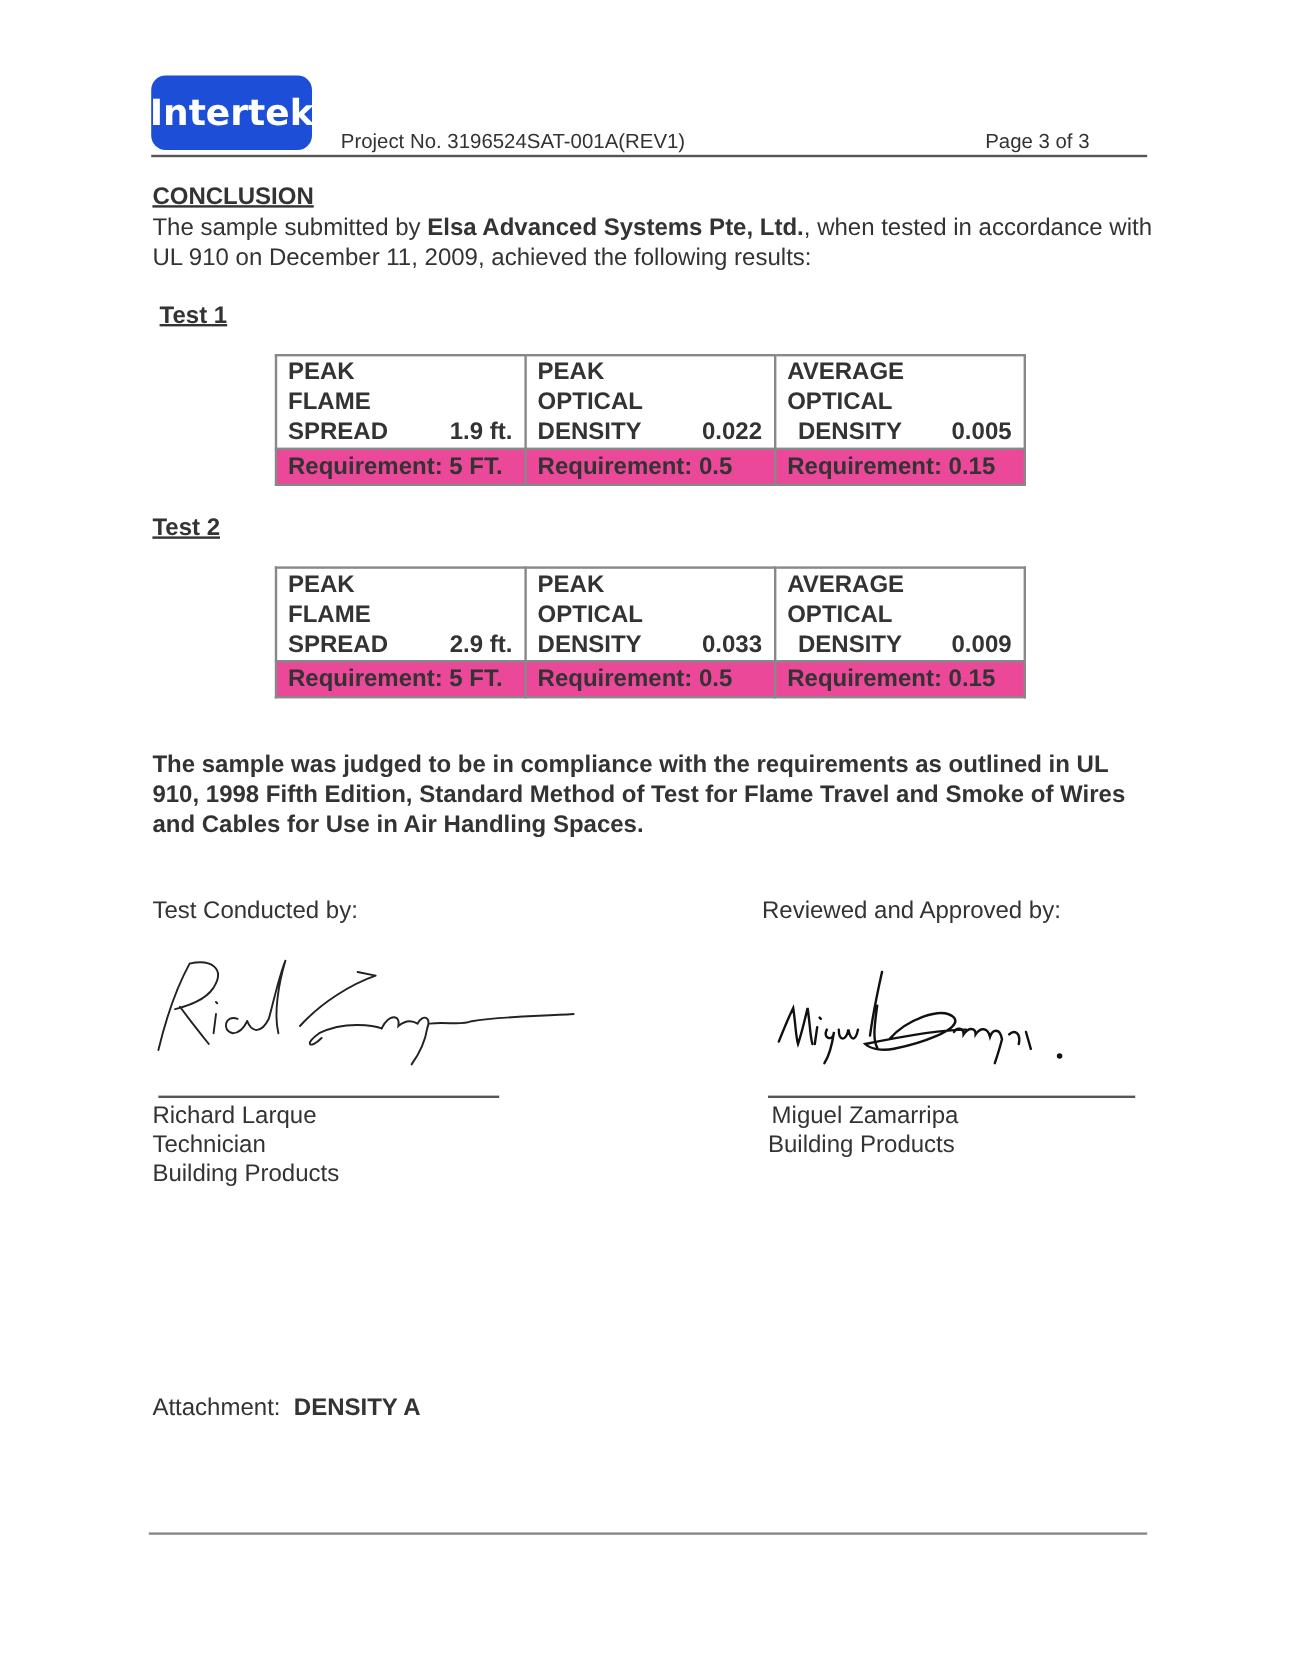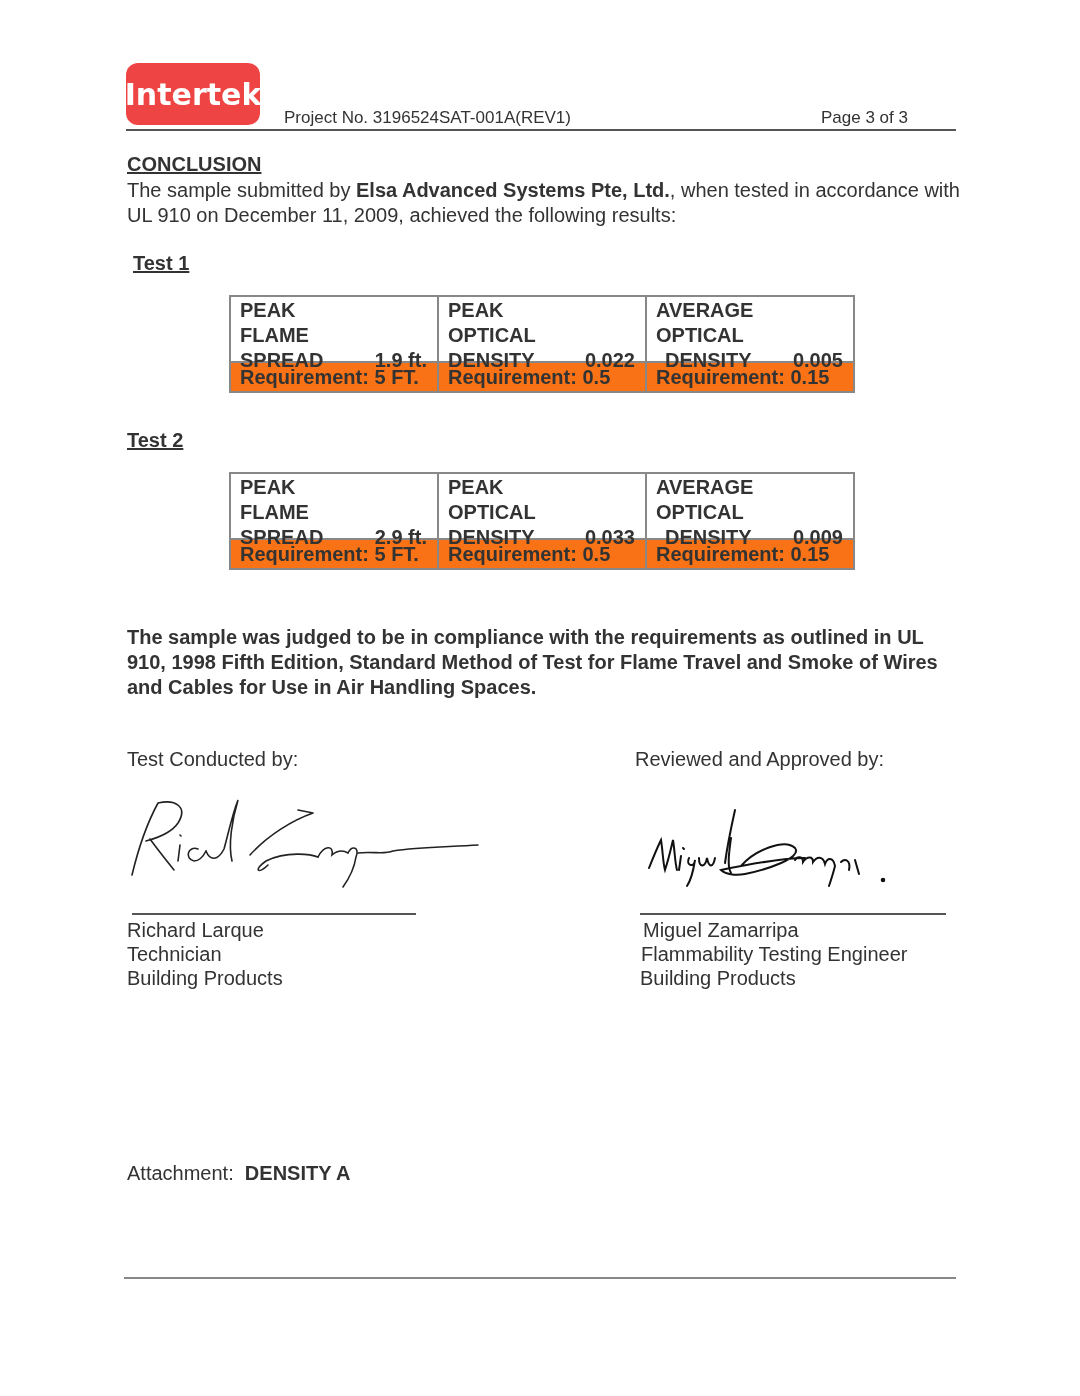--- a/index.html
+++ b/index.html
@@ -3,49 +3,49 @@
 <meta charset="utf-8">
 <style>
   html, body { margin: 0; padding: 0; background: #ffffff; }
   body {
     width: 1080px; height: 1396px; position: relative; overflow: hidden;
     font-family: "Liberation Sans", sans-serif; color: #2b2b2b;
   }
   .abs { position: absolute; }
   .logo {
     left: 126px; top: 63px; width: 134px; height: 62px;
-    background: #ef4444; border-radius: 12px;
+    background: #1d4ed8; border-radius: 12px;
     color: #ffffff; font-size: 30px; font-weight: bold;
     display: flex; align-items: center; justify-content: center;
     letter-spacing: 0px; font-family: "DejaVu Sans", sans-serif;
   }
   .header-rule { left: 126px; top: 129px; width: 830px; height: 2px; background: #555; }
   .project-no { left: 284px; top: 108px; font-size: 17px; color: #333; }
   .page-no { left: 821px; top: 108px; font-size: 17px; color: #333; }
 
   .conclusion-title { left: 127px; top: 153px; font-size: 20px; font-weight: bold; text-decoration: underline; color: #333; }
   .intro { left: 127px; top: 178px; width: 840px; font-size: 20px; line-height: 25px; color: #333; }
   .intro b { font-weight: bold; }
 
   .test-title { font-size: 20px; font-weight: bold; text-decoration: underline; color: #333; }
 
   table.results {
     position: absolute; border-collapse: collapse;
     border: 2px solid #777; font-weight: bold; color: #333;
     font-size: 20px;
   }
   table.results td { border: 2px solid #888; padding: 0; vertical-align: top; }
-  .cell { width: 206px; height: 64px; position: relative; }
+  .cell { width: 206px; height: 76px; position: relative; }
   .cell .l1, .cell .l2, .cell .l3 { position: absolute; left: 9px; }
   .cell .l1 { top: 2px; }
   .cell .l2 { top: 27px; }
   .cell .l3 { top: 52px; }
   .cell .val { position: absolute; right: 10px; top: 52px; }
   .cell.avg .l3 { left: 18px; }
-  .req { height: 28px; background: #f97316; padding-left: 9px !important; line-height: 28px; white-space: nowrap; }
+  .req { height: 28px; background: #ec4899; padding-left: 9px !important; line-height: 28px; white-space: nowrap; }
 
   .compliance { left: 127px; top: 625px; width: 840px; font-size: 20px; font-weight: bold; line-height: 25px; color: #333; }
 
   .sig-label { font-size: 20px; color: #333; }
   .sig-rule { height: 2px; background: #555; }
   .sig-info { font-size: 20px; line-height: 24px; color: #333; }
 
   .attachment { left: 127px; top: 1162px; font-size: 20px; color: #333; }
   .attachment b { font-weight: bold; }
   .footer-rule { left: 124px; top: 1277px; width: 832px; height: 2px; background: #888; }
@@ -168,21 +168,20 @@
     <path d="M80 55 C 82 40, 86 20, 90 2 M86 30 C 84 45, 82 58, 86 65"></path>
     <path d="M96 58 C 110 42, 140 30, 150 40 C 158 50, 120 62, 100 66 C 90 68, 80 66, 76 62 C 110 55, 140 50, 160 50"></path>
     <path d="M150 52 C 152 48, 158 48, 158 54 C 162 48, 168 48, 168 54 C 172 48, 178 48, 180 56 C 182 50, 188 48, 190 58 C 188 66, 186 72, 184 78"></path>
     <path d="M196 54 C 200 50, 206 52, 204 62 M210 52 L 214 66"></path>
     <circle cx="238" cy="72" r="1.3" fill="#111"></circle>
   </g>
 </svg>
 <div class="abs sig-rule" style="left:640px; top:913px; width:306px;"></div>
 <div class="abs sig-info" style="left:640px; top:918px;">
   <div style="padding-left:3px;">Miguel Zamarripa</div>
-  <div style="padding-left:1px;">Flammability Testing Engineer</div>
   <div>Building Products</div>
 </div>
 
 <div class="abs attachment">
   <span>Attachment:</span>&nbsp;
   <b>DENSITY A</b>
 </div>
 
 <div class="abs footer-rule"></div>
 

